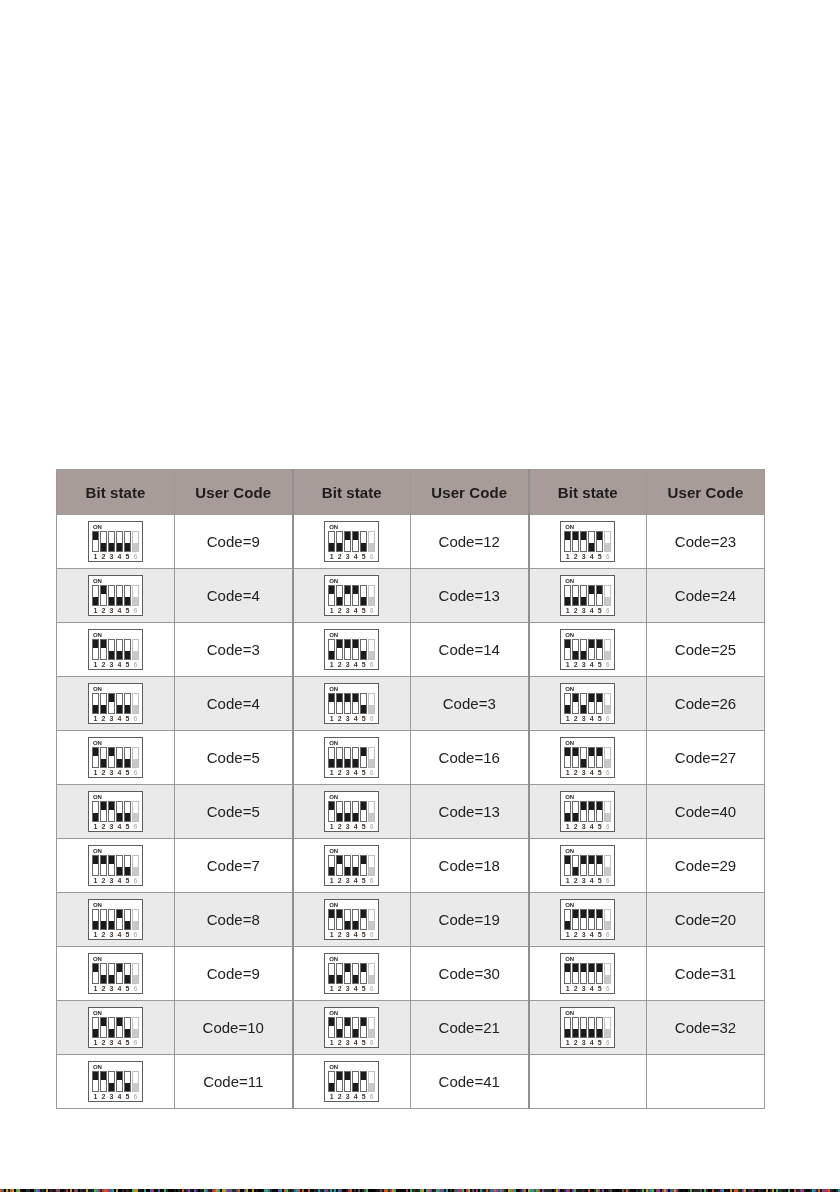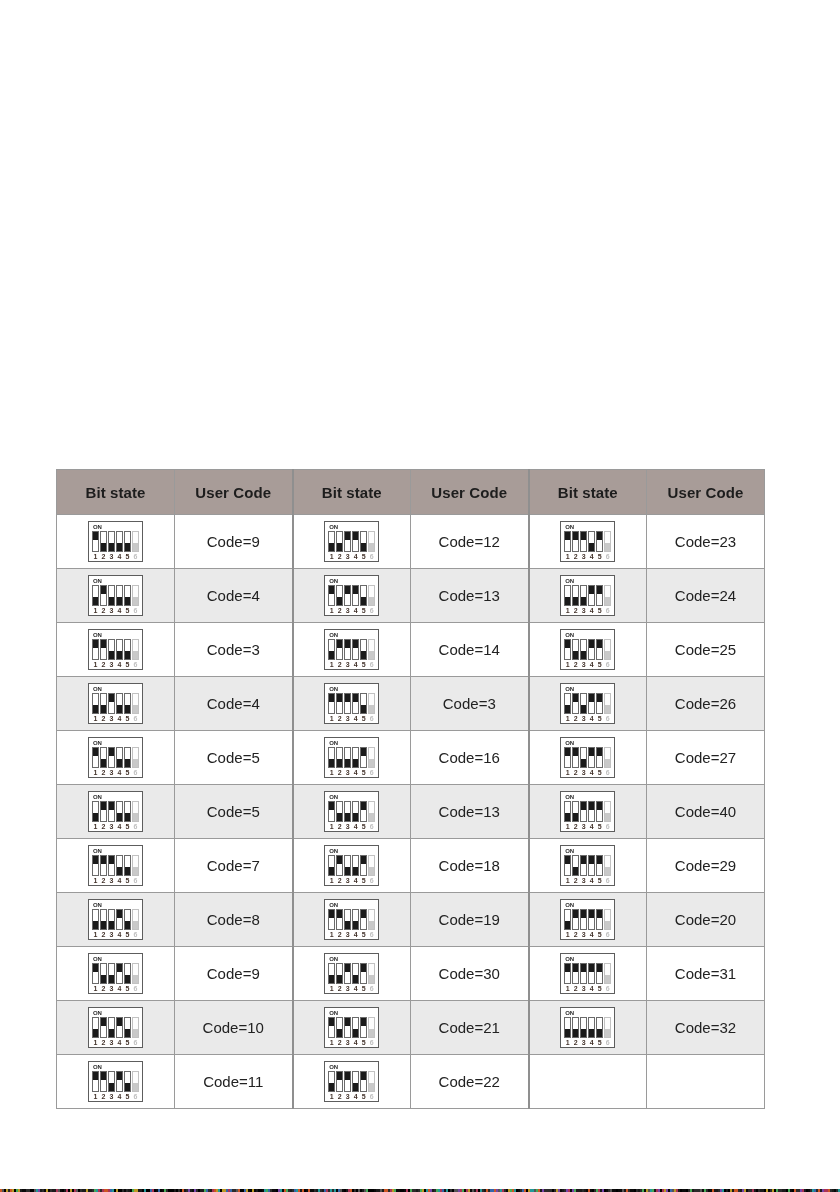--- a/index.html
+++ b/index.html
@@ -1086,21 +1086,21 @@
                   <span class="nub"></span>
                 </span>
               </span><span class="nums">
                 <span>1</span>
                 <span>2</span>
                 <span>3</span>
                 <span>4</span>
                 <span>5</span>
                 <span class="dis">6</span>
               </span></span></td>
-          <td class="code-cell">Code=22</td>
+          <td class="code-cell">Code=41</td>
           <td class="bit-cell grp"></td>
           <td class="code-cell"></td>
         </tr>
       </tbody>
   </table>
 
   <div id="bottom-strip"><i style="background:#cc5522"></i><i style="background:#555555"></i><i style="background:#000000"></i><i style="background:#bb9922"></i><i style="background:#2b2b2b"></i><i style="background:#cc5522"></i><i style="background:#bb9922"></i><i style="background:#000000"></i><i style="background:#44aa55"></i><i style="background:#bb9922"></i><i style="background:#1a1a1a"></i><i style="background:#0a0a0a"></i><i style="background:#0a0a0a"></i><i style="background:#2b2b2b"></i><i style="background:#2b2b2b"></i><i style="background:#000000"></i><i style="background:#000000"></i><i style="background:#555555"></i><i style="background:#229999"></i><i style="background:#7744aa"></i><i style="background:#1a1a1a"></i><i style="background:#2b2b2b"></i><i style="background:#0a0a0a"></i><i style="background:#bb9922"></i><i style="background:#0a0a0a"></i><i style="background:#2b2b2b"></i><i style="background:#1a1a1a"></i><i style="background:#1a1a1a"></i><i style="background:#aa3355"></i><i style="background:#555555"></i><i style="background:#0a0a0a"></i><i style="background:#000000"></i><i style="background:#1a1a1a"></i><i style="background:#aa3355"></i><i style="background:#000000"></i><i style="background:#bb9922"></i><i style="background:#000000"></i><i style="background:#aa3355"></i><i style="background:#555555"></i><i style="background:#000000"></i><i style="background:#2b2b2b"></i><i style="background:#1a1a1a"></i><i style="background:#1a1a1a"></i><i style="background:#bb9922"></i><i style="background:#1a1a1a"></i><i style="background:#1a1a1a"></i><i style="background:#2b2b2b"></i><i style="background:#44aa55"></i><i style="background:#229999"></i><i style="background:#aa3355"></i><i style="background:#2b2b2b"></i><i style="background:#aa3355"></i><i style="background:#cc5522"></i><i style="background:#cc5522"></i><i style="background:#aa3355"></i><i style="background:#3366aa"></i><i style="background:#229999"></i><i style="background:#000000"></i><i style="background:#bb9922"></i><i style="background:#000000"></i><i style="background:#000000"></i><i style="background:#2b2b2b"></i><i style="background:#0a0a0a"></i><i style="background:#2b2b2b"></i><i style="background:#1a1a1a"></i><i style="background:#000000"></i><i style="background:#44aa55"></i><i style="background:#bb9922"></i><i style="background:#bb9922"></i><i style="background:#1a1a1a"></i><i style="background:#1a1a1a"></i><i style="background:#000000"></i><i style="background:#229999"></i><i style="background:#000000"></i><i style="background:#000000"></i><i style="background:#3366aa"></i><i style="background:#aa3355"></i><i style="background:#000000"></i><i style="background:#0a0a0a"></i><i style="background:#3366aa"></i><i style="background:#000000"></i><i style="background:#0a0a0a"></i><i style="background:#44aa55"></i><i style="background:#2b2b2b"></i><i style="background:#000000"></i><i style="background:#000000"></i><i style="background:#000000"></i><i style="background:#1a1a1a"></i><i style="background:#000000"></i><i style="background:#2b2b2b"></i><i style="background:#000000"></i><i style="background:#cc5522"></i><i style="background:#1a1a1a"></i><i style="background:#2b2b2b"></i><i style="background:#7744aa"></i><i style="background:#1a1a1a"></i><i style="background:#0a0a0a"></i><i style="background:#7744aa"></i><i style="background:#2b2b2b"></i><i style="background:#000000"></i><i style="background:#1a1a1a"></i><i style="background:#1a1a1a"></i><i style="background:#44aa55"></i><i style="background:#3366aa"></i><i style="background:#2b2b2b"></i><i style="background:#1a1a1a"></i><i style="background:#aa3355"></i><i style="background:#cc5522"></i><i style="background:#bb9922"></i><i style="background:#229999"></i><i style="background:#000000"></i><i style="background:#bb9922"></i><i style="background:#bb9922"></i><i style="background:#3366aa"></i><i style="background:#aa3355"></i><i style="background:#3366aa"></i><i style="background:#2b2b2b"></i><i style="background:#2b2b2b"></i><i style="background:#555555"></i><i style="background:#cc5522"></i><i style="background:#000000"></i><i style="background:#000000"></i><i style="background:#3366aa"></i><i style="background:#bb9922"></i><i style="background:#0a0a0a"></i><i style="background:#000000"></i><i style="background:#bb9922"></i><i style="background:#0a0a0a"></i><i style="background:#1a1a1a"></i><i style="background:#000000"></i><i style="background:#000000"></i><i style="background:#0a0a0a"></i><i style="background:#229999"></i><i style="background:#44aa55"></i><i style="background:#3366aa"></i><i style="background:#2b2b2b"></i><i style="background:#0a0a0a"></i><i style="background:#0a0a0a"></i><i style="background:#000000"></i><i style="background:#7744aa"></i><i style="background:#229999"></i><i style="background:#0a0a0a"></i><i style="background:#cc5522"></i><i style="background:#44aa55"></i><i style="background:#2b2b2b"></i><i style="background:#1a1a1a"></i><i style="background:#2b2b2b"></i><i style="background:#3366aa"></i><i style="background:#229999"></i><i style="background:#cc5522"></i><i style="background:#1a1a1a"></i><i style="background:#cc5522"></i><i style="background:#000000"></i><i style="background:#0a0a0a"></i><i style="background:#cc5522"></i><i style="background:#0a0a0a"></i><i style="background:#0a0a0a"></i><i style="background:#2b2b2b"></i><i style="background:#1a1a1a"></i><i style="background:#229999"></i><i style="background:#2b2b2b"></i><i style="background:#1a1a1a"></i><i style="background:#3366aa"></i><i style="background:#aa3355"></i><i style="background:#2b2b2b"></i><i style="background:#229999"></i><i style="background:#2b2b2b"></i><i style="background:#229999"></i><i style="background:#0a0a0a"></i><i style="background:#3366aa"></i><i style="background:#555555"></i><i style="background:#0a0a0a"></i><i style="background:#000000"></i><i style="background:#1a1a1a"></i><i style="background:#aa3355"></i><i style="background:#cc5522"></i><i style="background:#000000"></i><i style="background:#2b2b2b"></i><i style="background:#000000"></i><i style="background:#555555"></i><i style="background:#000000"></i><i style="background:#1a1a1a"></i><i style="background:#555555"></i><i style="background:#44aa55"></i><i style="background:#000000"></i><i style="background:#000000"></i><i style="background:#000000"></i><i style="background:#0a0a0a"></i><i style="background:#1a1a1a"></i><i style="background:#1a1a1a"></i><i style="background:#555555"></i><i style="background:#1a1a1a"></i><i style="background:#cc5522"></i><i style="background:#cc5522"></i><i style="background:#2b2b2b"></i><i style="background:#aa3355"></i><i style="background:#bb9922"></i><i style="background:#44aa55"></i><i style="background:#0a0a0a"></i><i style="background:#0a0a0a"></i><i style="background:#000000"></i><i style="background:#000000"></i><i style="background:#0a0a0a"></i><i style="background:#aa3355"></i><i style="background:#000000"></i><i style="background:#44aa55"></i><i style="background:#2b2b2b"></i><i style="background:#2b2b2b"></i><i style="background:#1a1a1a"></i><i style="background:#2b2b2b"></i><i style="background:#44aa55"></i><i style="background:#bb9922"></i><i style="background:#000000"></i><i style="background:#229999"></i><i style="background:#cc5522"></i><i style="background:#7744aa"></i><i style="background:#1a1a1a"></i><i style="background:#2b2b2b"></i><i style="background:#44aa55"></i><i style="background:#229999"></i><i style="background:#aa3355"></i><i style="background:#3366aa"></i><i style="background:#1a1a1a"></i><i style="background:#229999"></i><i style="background:#000000"></i><i style="background:#2b2b2b"></i><i style="background:#000000"></i><i style="background:#555555"></i><i style="background:#555555"></i><i style="background:#7744aa"></i><i style="background:#aa3355"></i><i style="background:#44aa55"></i><i style="background:#0a0a0a"></i><i style="background:#aa3355"></i><i style="background:#bb9922"></i><i style="background:#0a0a0a"></i><i style="background:#555555"></i><i style="background:#1a1a1a"></i><i style="background:#aa3355"></i><i style="background:#000000"></i><i style="background:#229999"></i><i style="background:#2b2b2b"></i><i style="background:#1a1a1a"></i><i style="background:#cc5522"></i><i style="background:#2b2b2b"></i><i style="background:#3366aa"></i><i style="background:#3366aa"></i><i style="background:#cc5522"></i><i style="background:#7744aa"></i><i style="background:#555555"></i><i style="background:#229999"></i><i style="background:#aa3355"></i><i style="background:#2b2b2b"></i><i style="background:#0a0a0a"></i><i style="background:#bb9922"></i><i style="background:#44aa55"></i><i style="background:#cc5522"></i><i style="background:#229999"></i><i style="background:#000000"></i><i style="background:#0a0a0a"></i><i style="background:#2b2b2b"></i><i style="background:#3366aa"></i><i style="background:#cc5522"></i><i style="background:#000000"></i><i style="background:#bb9922"></i><i style="background:#229999"></i><i style="background:#229999"></i><i style="background:#555555"></i><i style="background:#44aa55"></i><i style="background:#cc5522"></i><i style="background:#1a1a1a"></i><i style="background:#7744aa"></i><i style="background:#2b2b2b"></i><i style="background:#2b2b2b"></i><i style="background:#2b2b2b"></i><i style="background:#2b2b2b"></i><i style="background:#000000"></i><i style="background:#2b2b2b"></i><i style="background:#bb9922"></i><i style="background:#7744aa"></i><i style="background:#0a0a0a"></i><i style="background:#1a1a1a"></i><i style="background:#2b2b2b"></i><i style="background:#7744aa"></i><i style="background:#aa3355"></i><i style="background:#0a0a0a"></i><i style="background:#7744aa"></i><i style="background:#44aa55"></i><i style="background:#1a1a1a"></i><i style="background:#1a1a1a"></i><i style="background:#1a1a1a"></i><i style="background:#2b2b2b"></i><i style="background:#1a1a1a"></i><i style="background:#0a0a0a"></i><i style="background:#cc5522"></i><i style="background:#0a0a0a"></i><i style="background:#000000"></i><i style="background:#2b2b2b"></i><i style="background:#44aa55"></i><i style="background:#aa3355"></i><i style="background:#1a1a1a"></i><i style="background:#7744aa"></i><i style="background:#000000"></i><i style="background:#0a0a0a"></i><i style="background:#2b2b2b"></i><i style="background:#555555"></i><i style="background:#0a0a0a"></i><i style="background:#0a0a0a"></i><i style="background:#000000"></i><i style="background:#0a0a0a"></i><i style="background:#0a0a0a"></i><i style="background:#555555"></i><i style="background:#1a1a1a"></i><i style="background:#cc5522"></i><i style="background:#2b2b2b"></i><i style="background:#0a0a0a"></i><i style="background:#0a0a0a"></i><i style="background:#000000"></i><i style="background:#2b2b2b"></i><i style="background:#1a1a1a"></i><i style="background:#2b2b2b"></i><i style="background:#44aa55"></i><i style="background:#0a0a0a"></i><i style="background:#bb9922"></i><i style="background:#555555"></i><i style="background:#229999"></i><i style="background:#44aa55"></i><i style="background:#1a1a1a"></i><i style="background:#aa3355"></i><i style="background:#7744aa"></i><i style="background:#000000"></i><i style="background:#aa3355"></i><i style="background:#bb9922"></i><i style="background:#7744aa"></i><i style="background:#0a0a0a"></i><i style="background:#3366aa"></i><i style="background:#555555"></i><i style="background:#bb9922"></i><i style="background:#aa3355"></i><i style="background:#1a1a1a"></i><i style="background:#000000"></i><i style="background:#0a0a0a"></i><i style="background:#0a0a0a"></i><i style="background:#000000"></i><i style="background:#2b2b2b"></i><i style="background:#44aa55"></i><i style="background:#1a1a1a"></i><i style="background:#2b2b2b"></i><i style="background:#2b2b2b"></i><i style="background:#2b2b2b"></i><i style="background:#555555"></i><i style="background:#0a0a0a"></i><i style="background:#44aa55"></i><i style="background:#2b2b2b"></i><i style="background:#0a0a0a"></i><i style="background:#0a0a0a"></i><i style="background:#cc5522"></i><i style="background:#1a1a1a"></i><i style="background:#1a1a1a"></i><i style="background:#2b2b2b"></i><i style="background:#7744aa"></i><i style="background:#229999"></i><i style="background:#000000"></i><i style="background:#1a1a1a"></i><i style="background:#000000"></i><i style="background:#bb9922"></i><i style="background:#1a1a1a"></i><i style="background:#cc5522"></i><i style="background:#cc5522"></i><i style="background:#2b2b2b"></i><i style="background:#1a1a1a"></i><i style="background:#7744aa"></i><i style="background:#bb9922"></i><i style="background:#0a0a0a"></i><i style="background:#2b2b2b"></i><i style="background:#2b2b2b"></i><i style="background:#aa3355"></i><i style="background:#1a1a1a"></i><i style="background:#000000"></i><i style="background:#2b2b2b"></i><i style="background:#1a1a1a"></i><i style="background:#1a1a1a"></i><i style="background:#000000"></i><i style="background:#bb9922"></i><i style="background:#0a0a0a"></i><i style="background:#2b2b2b"></i><i style="background:#bb9922"></i><i style="background:#000000"></i><i style="background:#44aa55"></i><i style="background:#2b2b2b"></i><i style="background:#2b2b2b"></i><i style="background:#1a1a1a"></i><i style="background:#1a1a1a"></i><i style="background:#000000"></i><i style="background:#44aa55"></i><i style="background:#0a0a0a"></i><i style="background:#000000"></i><i style="background:#cc5522"></i><i style="background:#2b2b2b"></i><i style="background:#2b2b2b"></i><i style="background:#7744aa"></i><i style="background:#aa3355"></i><i style="background:#1a1a1a"></i><i style="background:#000000"></i><i style="background:#0a0a0a"></i><i style="background:#2b2b2b"></i><i style="background:#229999"></i><i style="background:#3366aa"></i><i style="background:#2b2b2b"></i><i style="background:#cc5522"></i><i style="background:#1a1a1a"></i><i style="background:#7744aa"></i><i style="background:#aa3355"></i><i style="background:#aa3355"></i><i style="background:#cc5522"></i><i style="background:#2b2b2b"></i><i style="background:#1a1a1a"></i><i style="background:#0a0a0a"></i><i style="background:#2b2b2b"></i><i style="background:#229999"></i></div>
 </div>
 
 </body></html>

